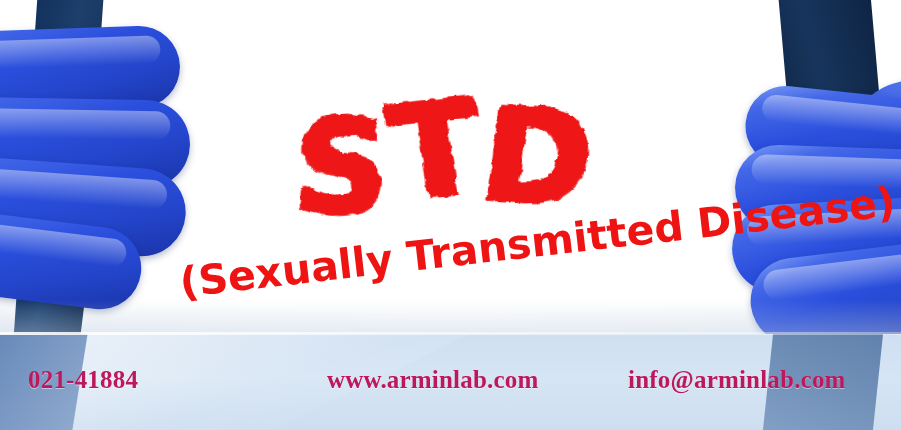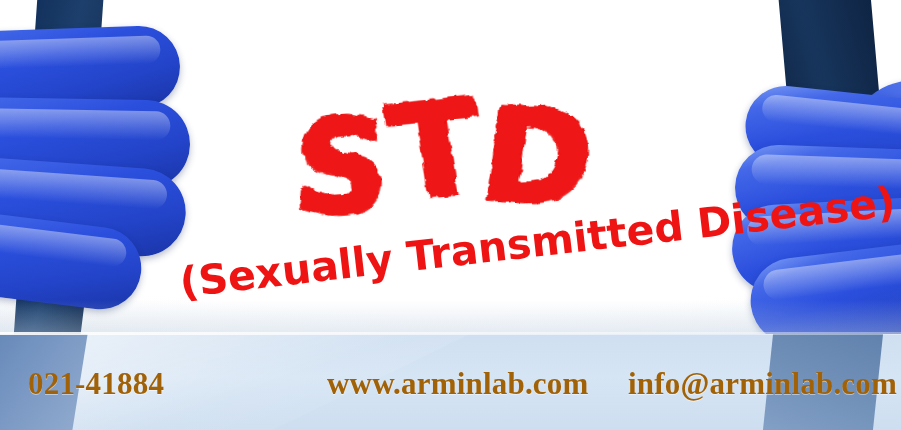--- a/index.html
+++ b/index.html
@@ -151,22 +151,22 @@
     position:absolute;left:0;top:332px;width:901px;height:3px;
     background:linear-gradient(to right,rgba(255,255,255,.9),rgba(255,255,255,.35));
   }
   .footer-text{
     position:absolute;top:334px;left:0;width:901px;height:96px;
     display:flex;align-items:center;
   }
   .f-item{
     font-family:"Liberation Serif","DejaVu Serif",serif;
     font-weight:700;
-    color:#a16207;
-    font-size:31px;
+    color:#be185d;
+    font-size:25px;
     letter-spacing:.2px;
     white-space:nowrap;
     text-shadow:0 1px 0 rgba(255,255,255,.45);
   }
   .f-phone{position:absolute;left:28px;top:32px;}
   .f-web  {position:absolute;left:327px;top:32px;}
   .f-mail {position:absolute;left:628px;top:32px;}
 
   
   .sign-vignette{

